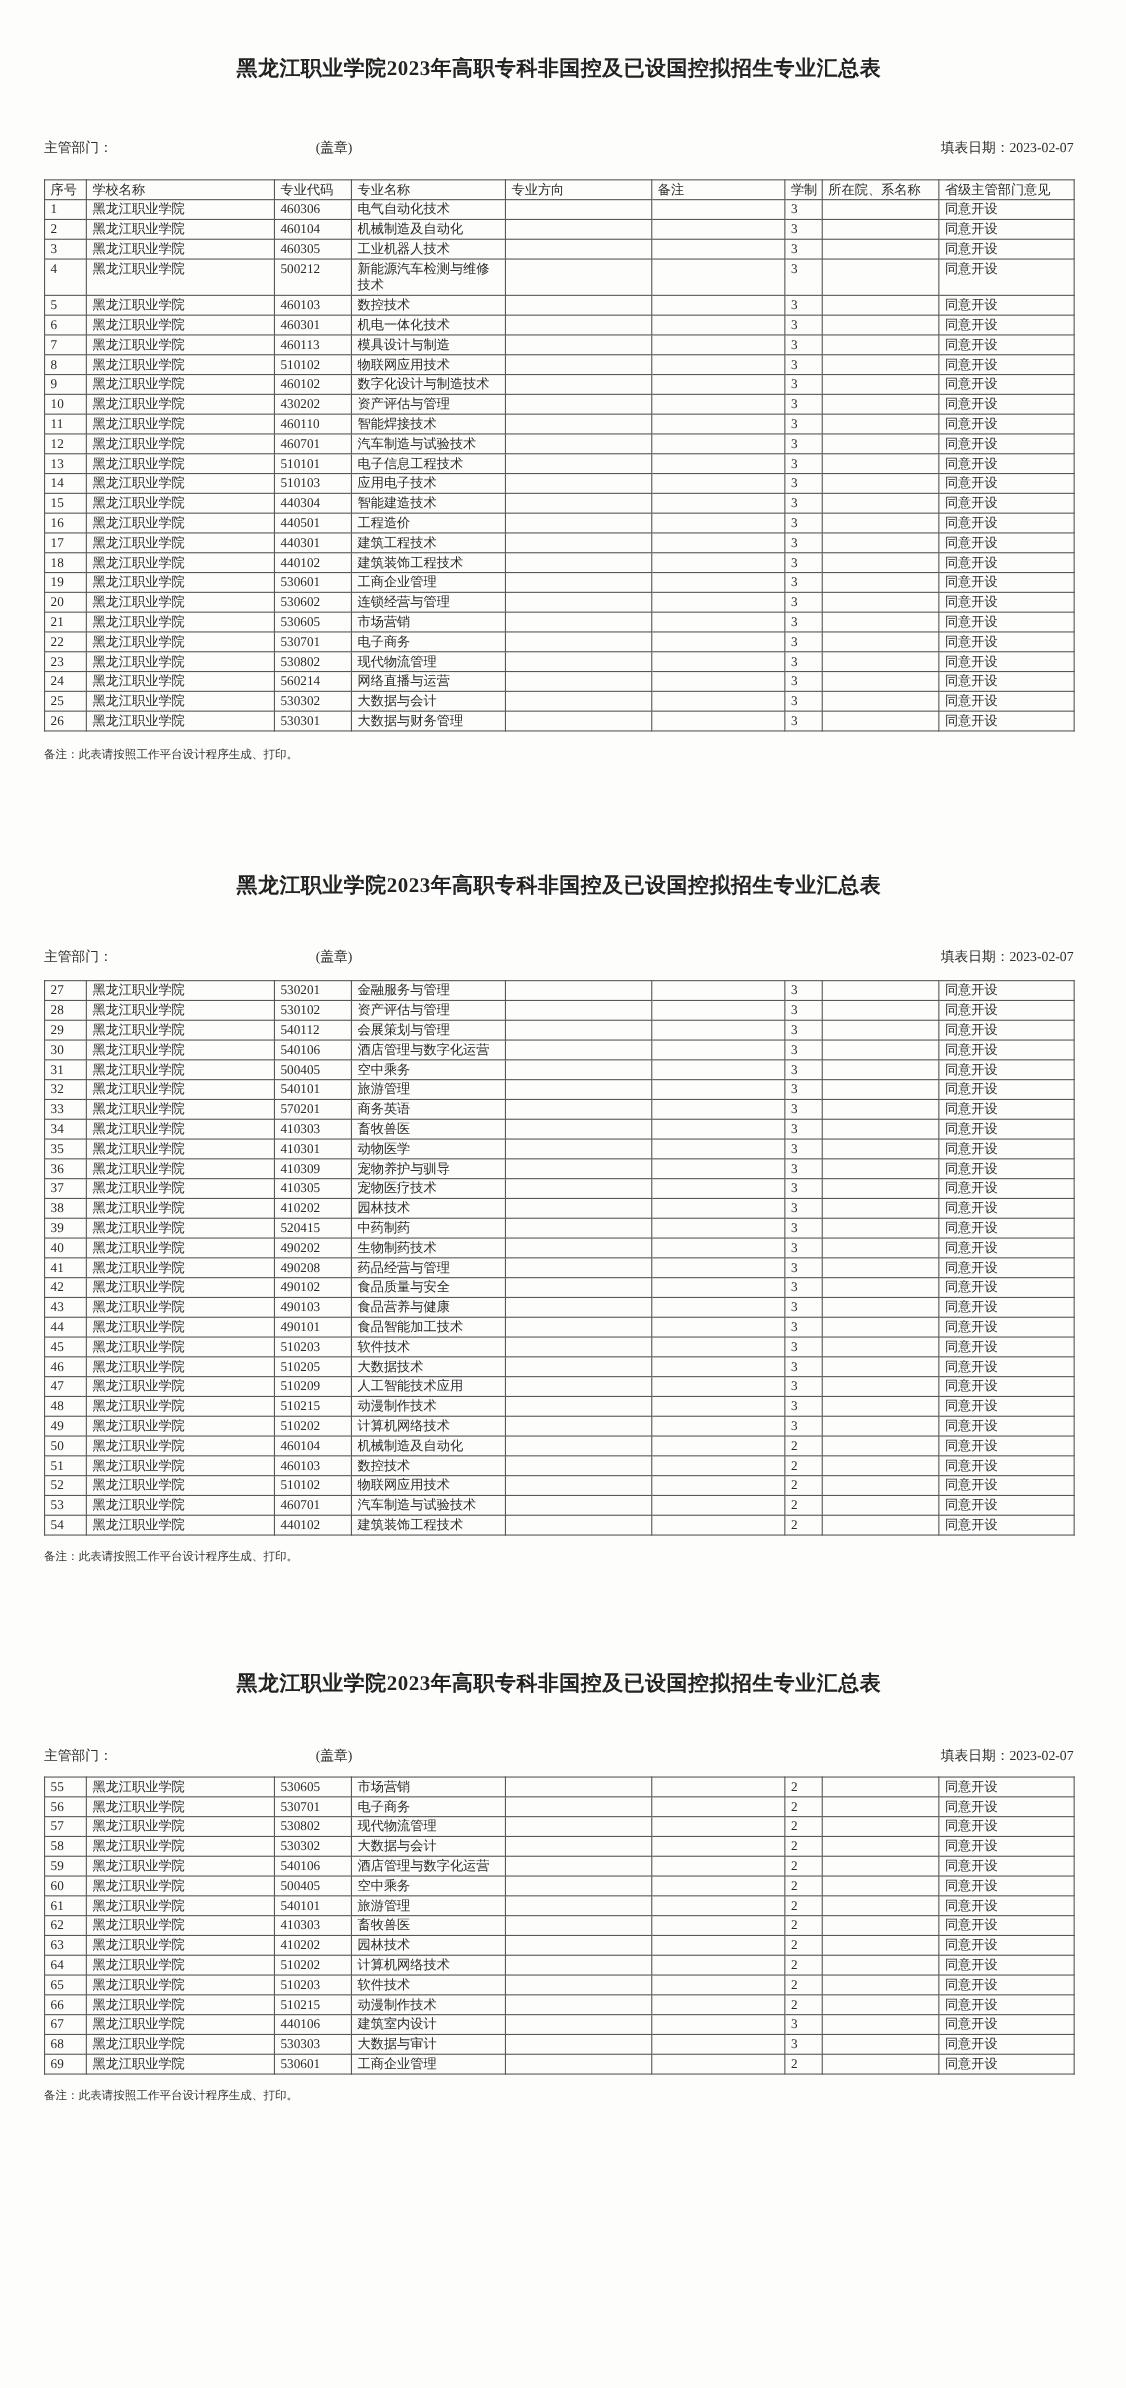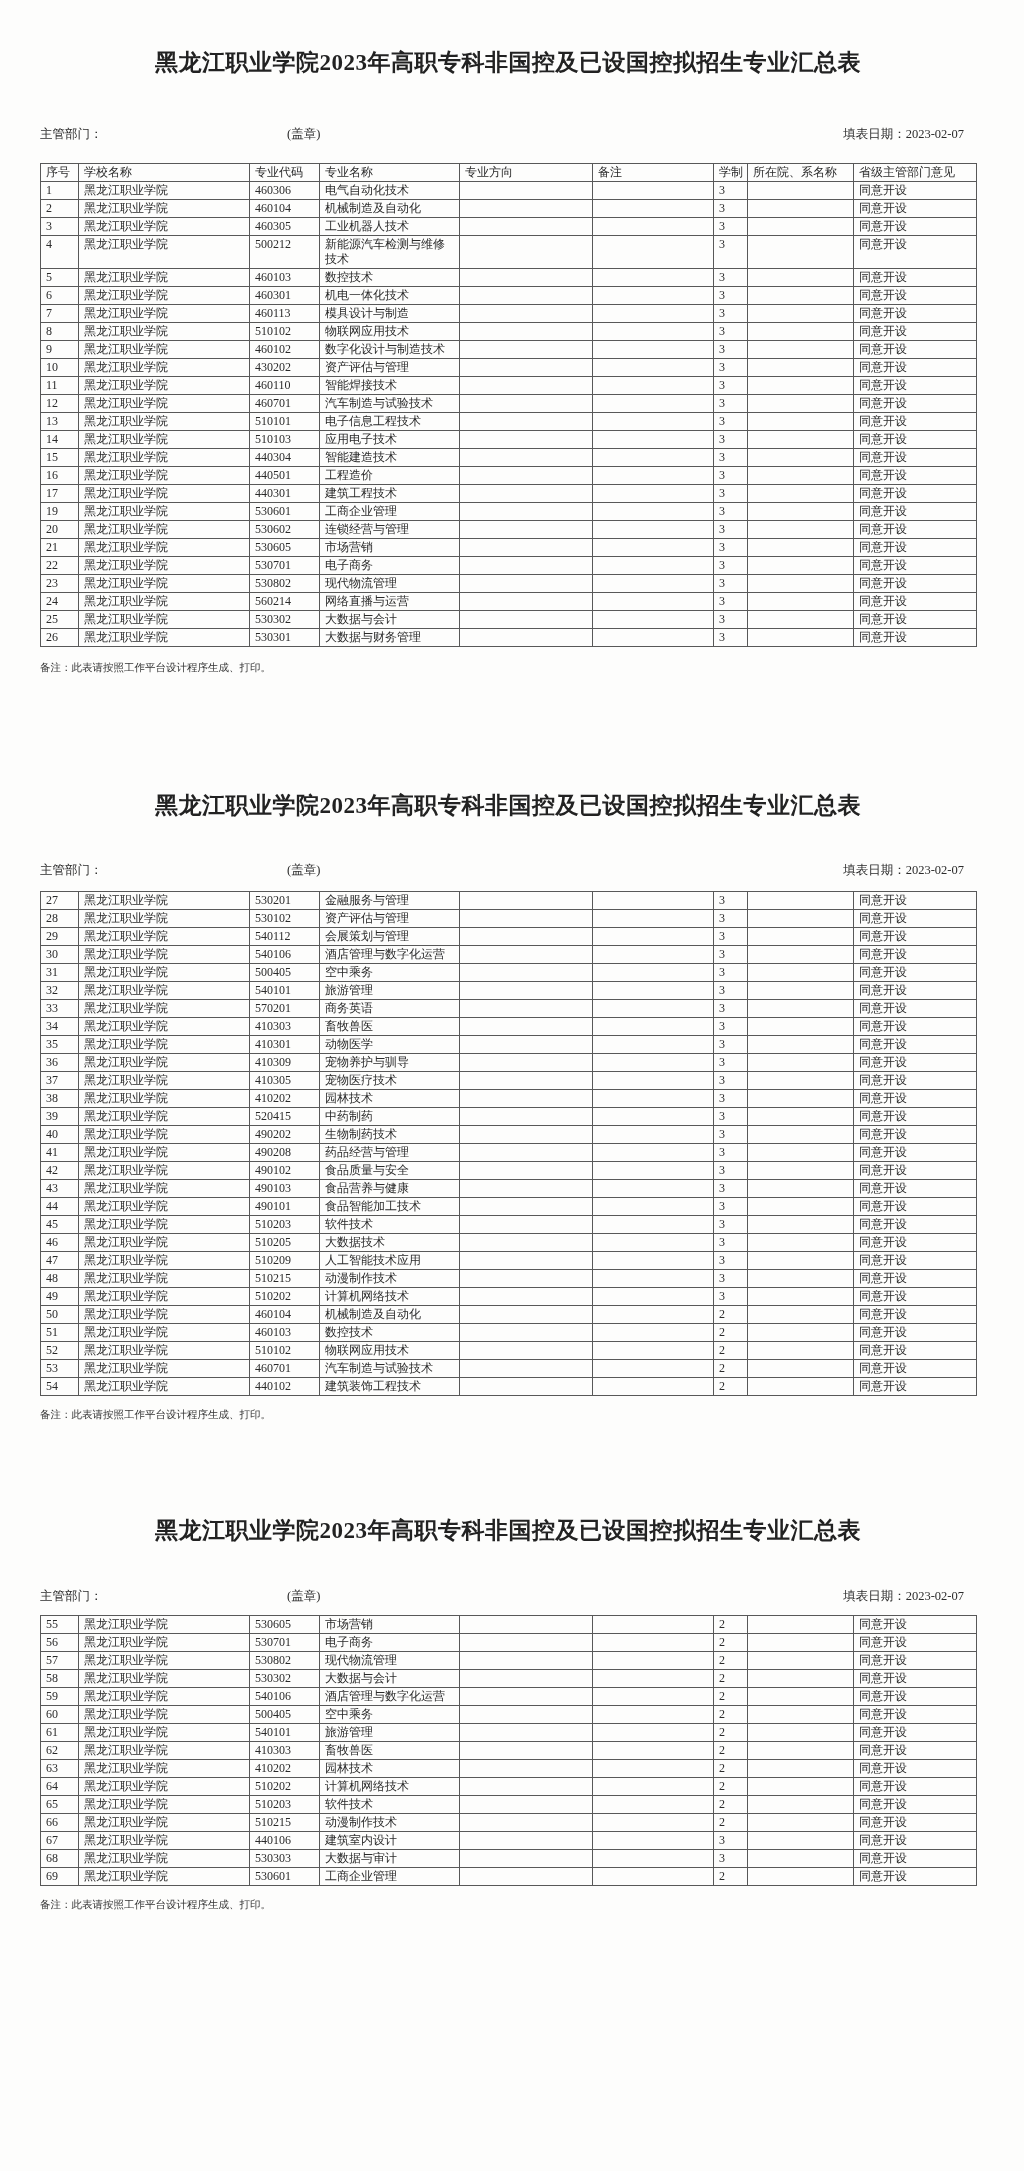--- a/index.html
+++ b/index.html
@@ -1,26 +1,26 @@
 <!DOCTYPE html>
 <html><head>
 <meta charset="utf-8">
 <style>
   * { margin:0; padding:0; box-sizing:border-box; }
   html,body { width:1024px; height:2171px; background:#fdfdfc; overflow:hidden;
     font-family:"Liberation Serif","DejaVu Serif",serif; color:#262626; }
   .sheet { position:absolute; left:40px; width:936px; }
   .sheet1 { top:52px; } .sheet2 { top:795px; } .sheet3 { top:1520px; }
-  .doc-title { text-align:center; font-size:23px; font-weight:bold; line-height:22px;
+  .doc-title { text-align:center; font-size:19px; font-weight:bold; line-height:22px;
     letter-spacing:0.5px; color:#222; }
   .meta { position:relative; height:16px; font-size:12.5px; font-weight:normal; color:#2b2b2b; }
   .sheet1 .meta { margin-top:52px; } .sheet2 .meta { margin-top:45px; } .sheet3 .meta { margin-top:46px; }
   .meta .dept { position:absolute; left:0; top:0; }
   .meta .seal { position:absolute; left:247px; top:0; }
-  .meta .date { position:absolute; right:12px; top:0; }
+  .meta .date { position:absolute; right:0; top:0; }
   table.tbl { border-collapse:collapse; table-layout:fixed; width:936px;
     border:1.5px solid #4e4e4e;padding-left:20px; }
   .sheet1 .tbl { margin-top:21px; } .sheet2 .tbl { margin-top:13px; } .sheet3 .tbl { margin-top:11px; }
   .tbl th, .tbl td { border:1px solid #585858; font-size:12px; line-height:15px;
     height:17px; padding:1px 3px 1px 5px; text-align:left; vertical-align:top;
     font-weight:normal; overflow:hidden; color:#2a2a2a; }
   .tbl th { white-space:nowrap; }
   .footnote { margin-top:14px; font-size:10.5px; color:#333; }
   .sheet2 .footnote, .sheet3 .footnote { margin-top:12px; }
 </style>
@@ -241,20 +241,31 @@
           <td>黑龙江职业学院</td>
           <td>440301</td>
           <td>建筑工程技术</td>
           <td></td>
           <td></td>
           <td>3</td>
           <td></td>
           <td>同意开设</td>
         </tr>
         <tr>
+          <td>18</td>
+          <td>黑龙江职业学院</td>
+          <td>440102</td>
+          <td>建筑装饰工程技术</td>
+          <td></td>
+          <td></td>
+          <td>3</td>
+          <td></td>
+          <td>同意开设</td>
+        </tr>
+        <tr>
           <td>19</td>
           <td>黑龙江职业学院</td>
           <td>530601</td>
           <td>工商企业管理</td>
           <td></td>
           <td></td>
           <td>3</td>
           <td></td>
           <td>同意开设</td>
         </tr>

